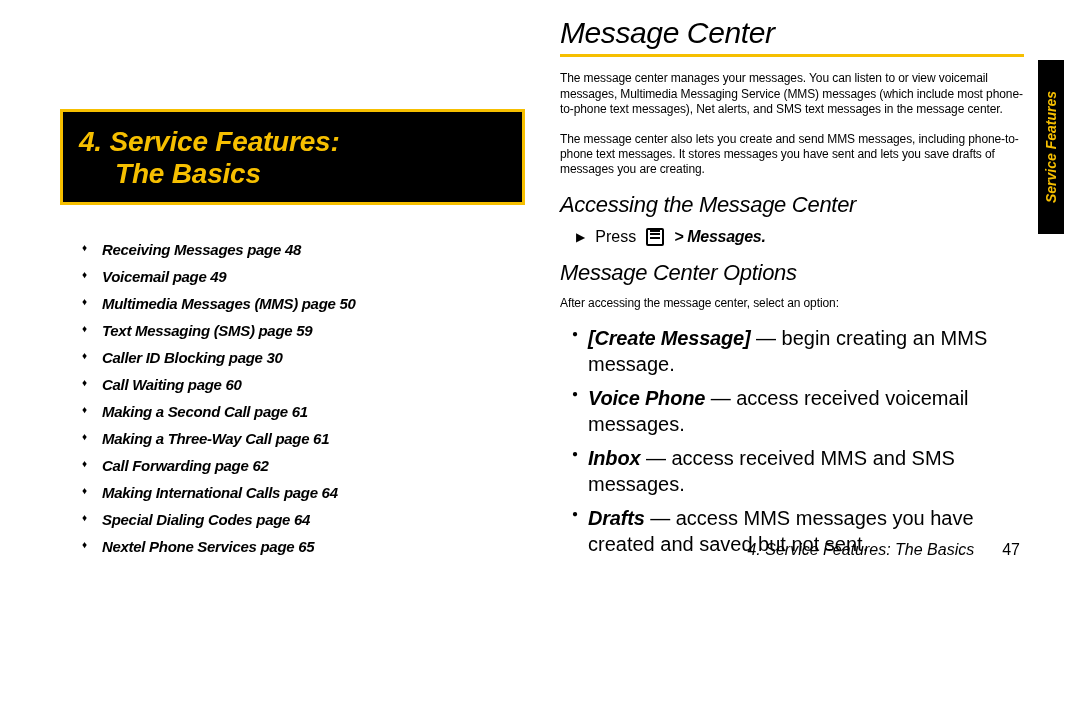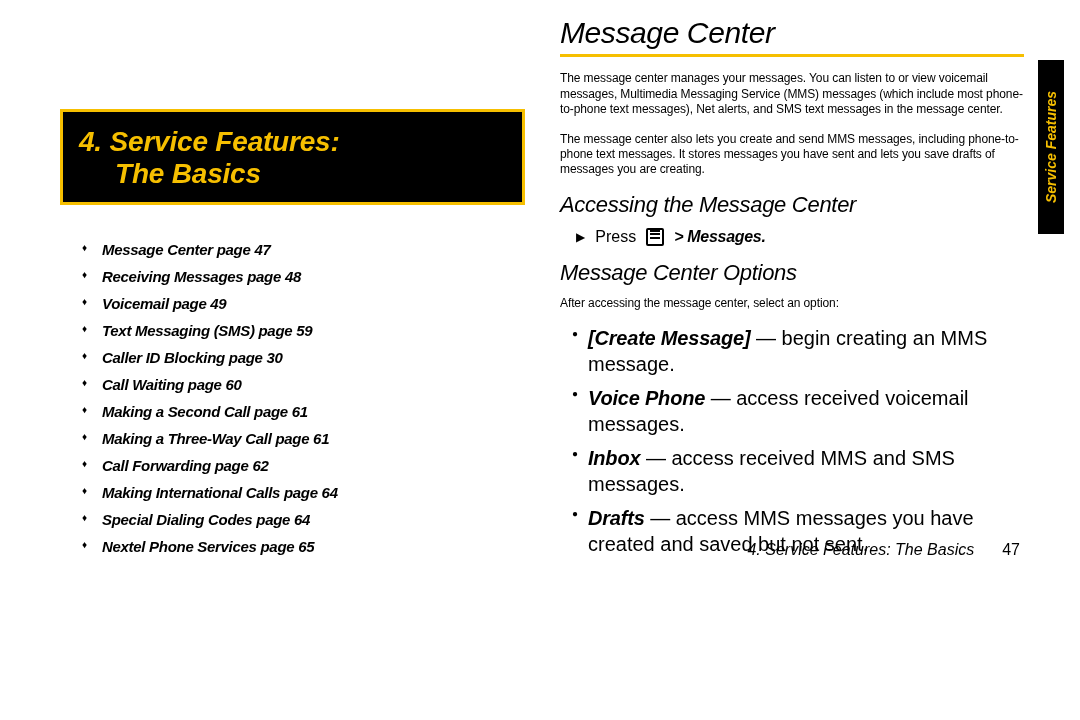--- a/index.html
+++ b/index.html
@@ -185,23 +185,23 @@
 
 <div class="page">
 
   <div class="col">
     <div class="chapter-box">
       <div class="line">4.  Service Features:</div>
       <div class="line indent">The Basics</div>
     </div>
 
     <ul class="toc">
-      <li>Message Center page 47</li>
       <li>Receiving Messages page 48</li>
       <li>Voicemail page 49</li>
+      <li>Multimedia Messages (MMS) page 50</li>
       <li>Text Messaging (SMS) page 59</li>
       <li>Caller ID Blocking page 30</li>
       <li>Call Waiting page 60</li>
       <li>Making a Second Call page 61</li>
       <li>Making a Three-Way Call page 61</li>
       <li>Call Forwarding page 62</li>
       <li>Making International Calls page 64</li>
       <li>Special Dialing Codes page 64</li>
       <li>Nextel Phone Services page 65</li>
     </ul>

